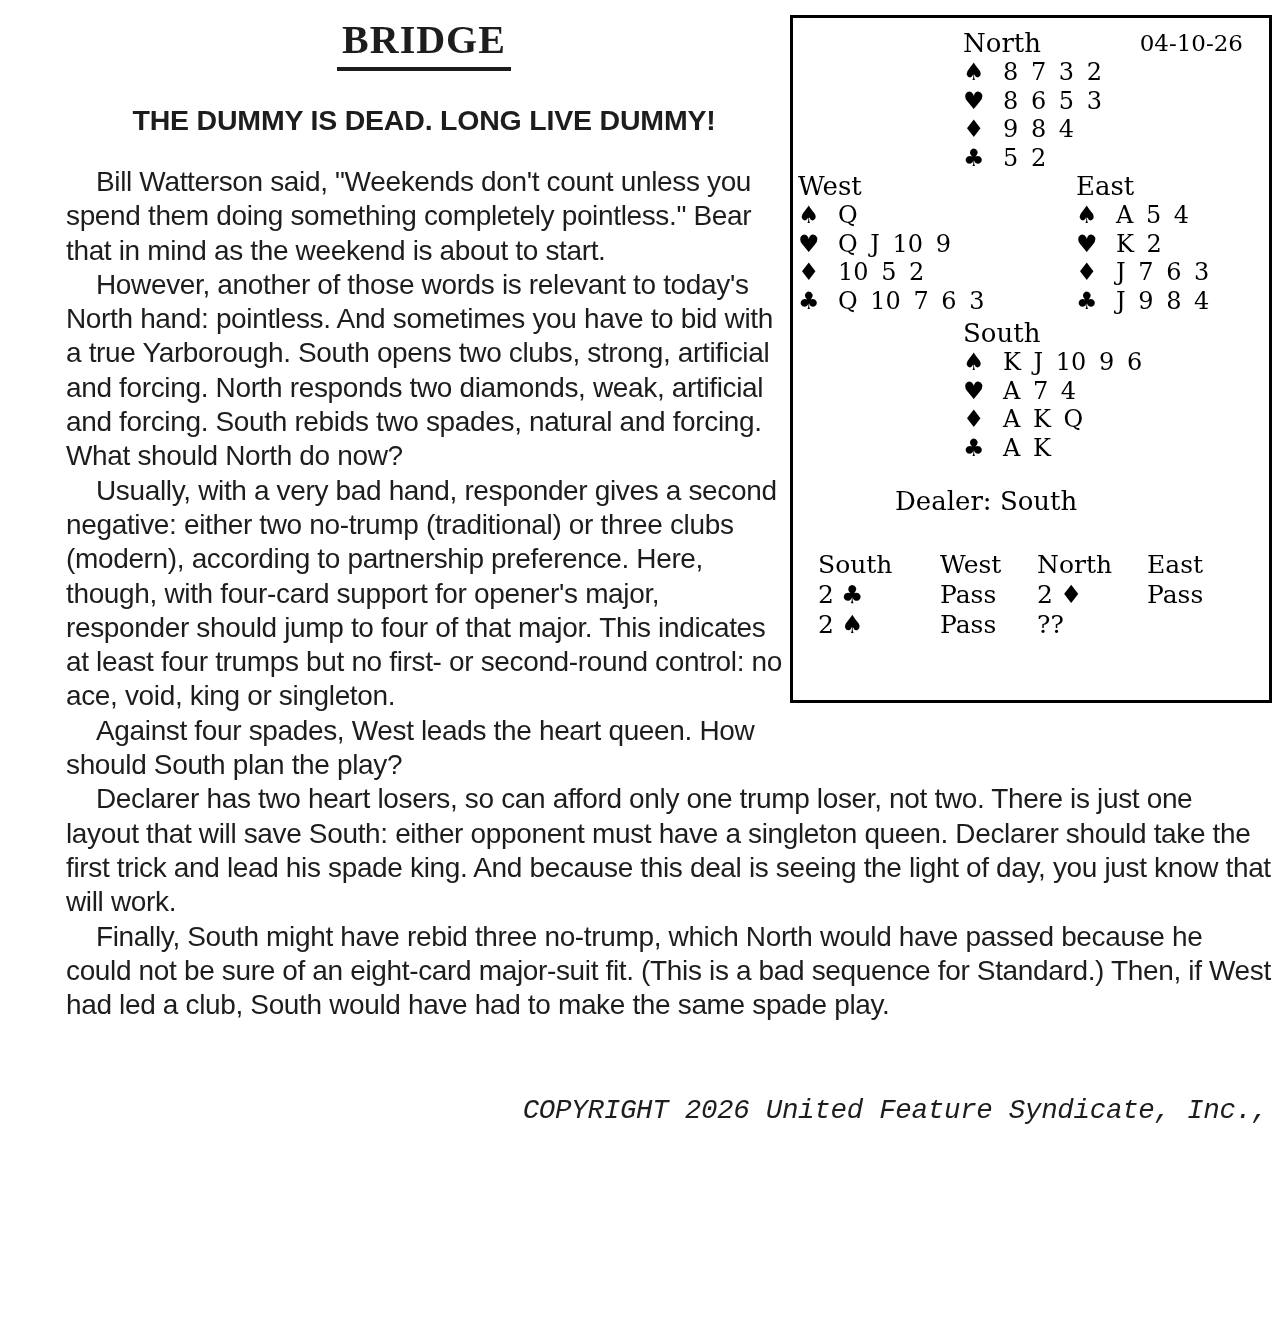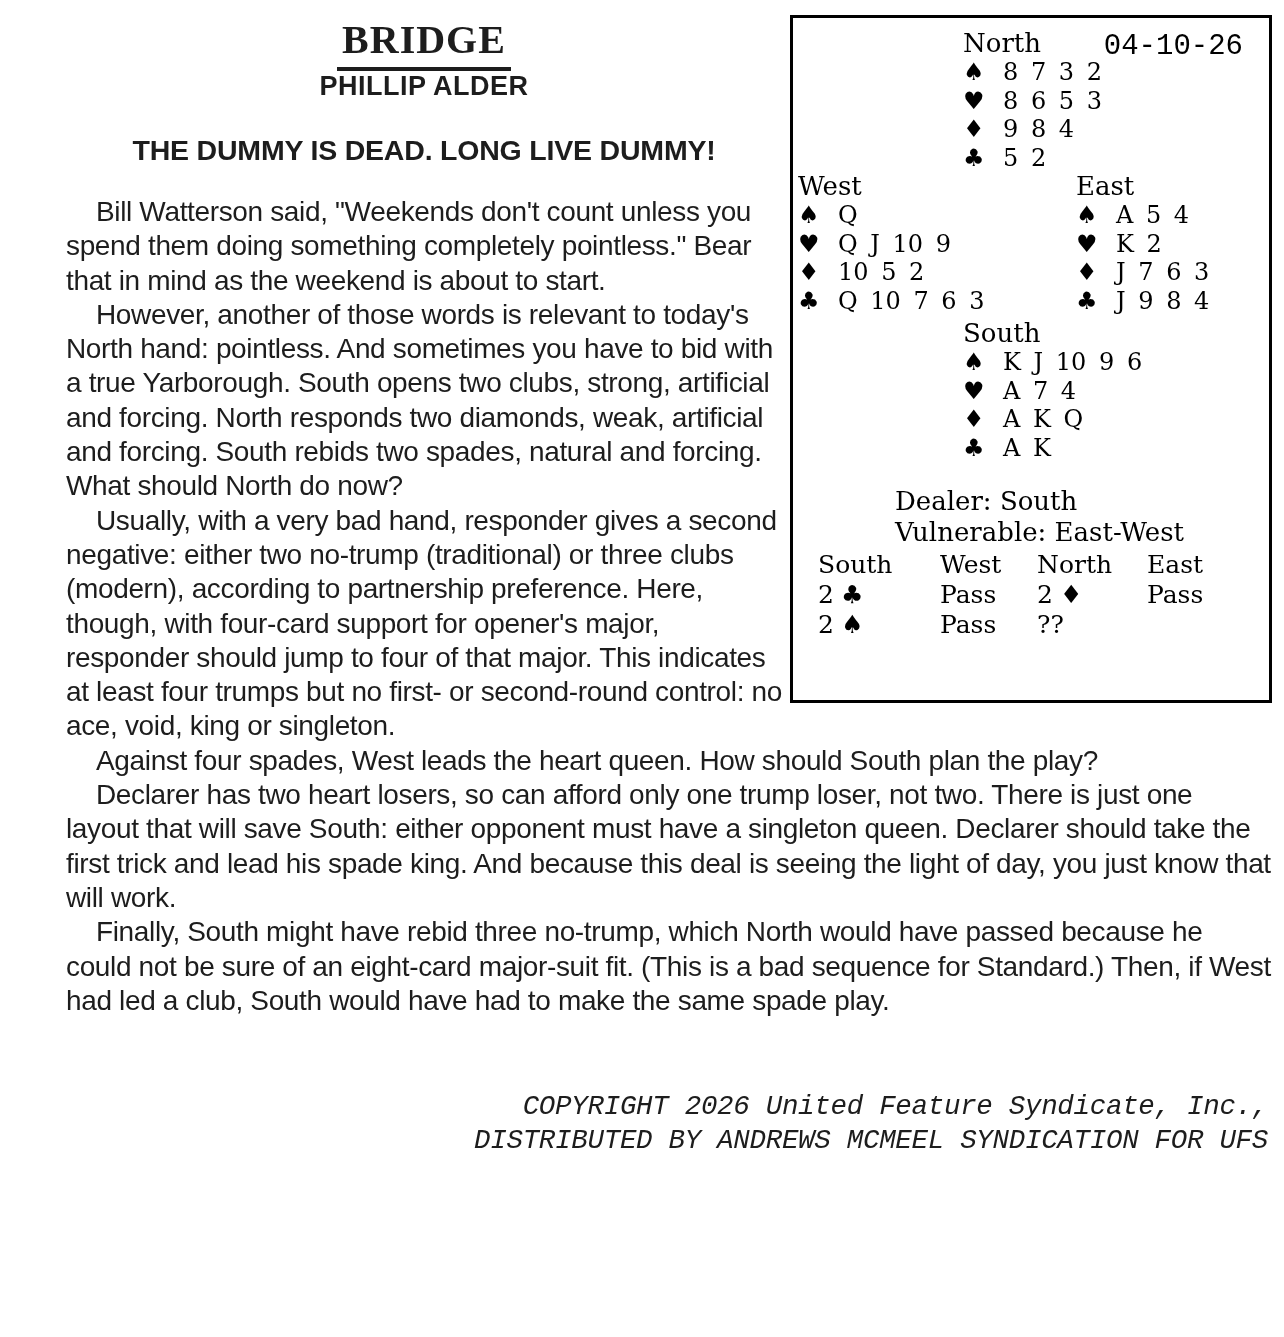--- a/index.html
+++ b/index.html
@@ -14,21 +14,21 @@
   .deal-box {
     float:right;
     width:476px; height:682px;
     border:3px solid #000;
     margin:1px 0 18px 8px;
     position:relative;
     font-family:"DejaVu Serif", serif;
     color:#000;
     background:#fff;
   }
-  .deal-date { position:absolute; top:12px; right:26px; font-size:29px;font-family:Liberation Mono, monospace; }
+  .deal-date { position:absolute; top:12px; right:26px; font-size:23px; }
   .hand { position:absolute; white-space:nowrap; }
   .hand-label { font-size:26px; line-height:30px; }
   .suit-row { font-size:24px; line-height:28.5px; }
   .suit-sym { display:inline-block; width:40px; font-size:24px; }
   .cards { word-spacing:5px;text-align:center; }
   .hand-north { left:170px; top:10px; }
   .hand-west  { left:5px;   top:153px; }
   .hand-east  { left:283px; top:153px; }
   .hand-south { left:170px; top:300px; }
   .dealer-block { position:absolute; left:102px; top:468px; font-size:26px; line-height:31px; white-space:nowrap; }
@@ -114,21 +114,20 @@
     <div class="hand hand-south">
       <div class="hand-label">South</div>
       <div class="suit-row"><span class="suit-sym">♠</span><span class="cards">K J 10 9 6</span></div>
       <div class="suit-row"><span class="suit-sym">♥</span><span class="cards">A 7 4</span></div>
       <div class="suit-row"><span class="suit-sym">♦</span><span class="cards">A K Q</span></div>
       <div class="suit-row"><span class="suit-sym">♣</span><span class="cards">A K</span></div>
     </div>
 
     <div class="dealer-block">
       <div>Dealer: South</div>
-      <div>Vulnerable: East-West</div>
     </div>
 
     <div class="auction">
       <span>South</span>
       <span>West</span>
       <span>North</span>
       <span>East</span>
 
       <span><span>2</span><span class="bid-suit">♣</span></span>
       <span>Pass</span>
@@ -138,30 +137,28 @@
       <span><span>2</span><span class="bid-suit">♠</span></span>
       <span>Pass</span>
       <span>??</span>
       <span></span>
     </div>
 
   </aside>
 
   <header class="masthead">
     <div class="masthead-title">BRIDGE</div>
-    <div class="masthead-byline">PHILLIP ALDER</div>
   </header>
 
   <h2 class="headline">THE DUMMY IS DEAD. LONG LIVE DUMMY!</h2>
 
   <p class="body-par">Bill Watterson said, "Weekends don't count unless you spend them doing something completely pointless." Bear that in mind as the weekend is about to start.</p>
   <p class="body-par">However, another of those words is relevant to today's North hand: pointless. And sometimes you have to bid with a true Yarborough. South opens two clubs, strong, artificial and forcing. North responds two diamonds, weak, artificial and forcing. South rebids two spades, natural and forcing. What should North do now?</p>
   <p class="body-par">Usually, with a very bad hand, responder gives a second negative: either two no-trump (traditional) or three clubs (modern), according to partnership preference. Here, though, with four-card support for opener's major, responder should jump to four of that major. This indicates at least four trumps but no first- or second-round control: no ace, void, king or singleton.</p>
   <p class="body-par">Against four spades, West leads the heart queen. How should South plan the play?</p>
   <p class="body-par">Declarer has two heart losers, so can afford only one trump loser, not two. There is just one layout that will save South: either opponent must have a singleton queen. Declarer should take the first trick and lead his spade king. And because this deal is seeing the light of day, you just know that will work.</p>
   <p class="body-par">Finally, South might have rebid three no-trump, which North would have passed because he could not be sure of an eight-card major-suit fit. (This is a bad sequence for Standard.) Then, if West had led a club, South would have had to make the same spade play.</p>
 
   <footer class="copyright">
     <div>COPYRIGHT 2026 United Feature Syndicate, Inc.,</div>
-    <div>DISTRIBUTED BY ANDREWS MCMEEL SYNDICATION FOR UFS</div>
   </footer>
 
 </div>
 
 </body></html>

